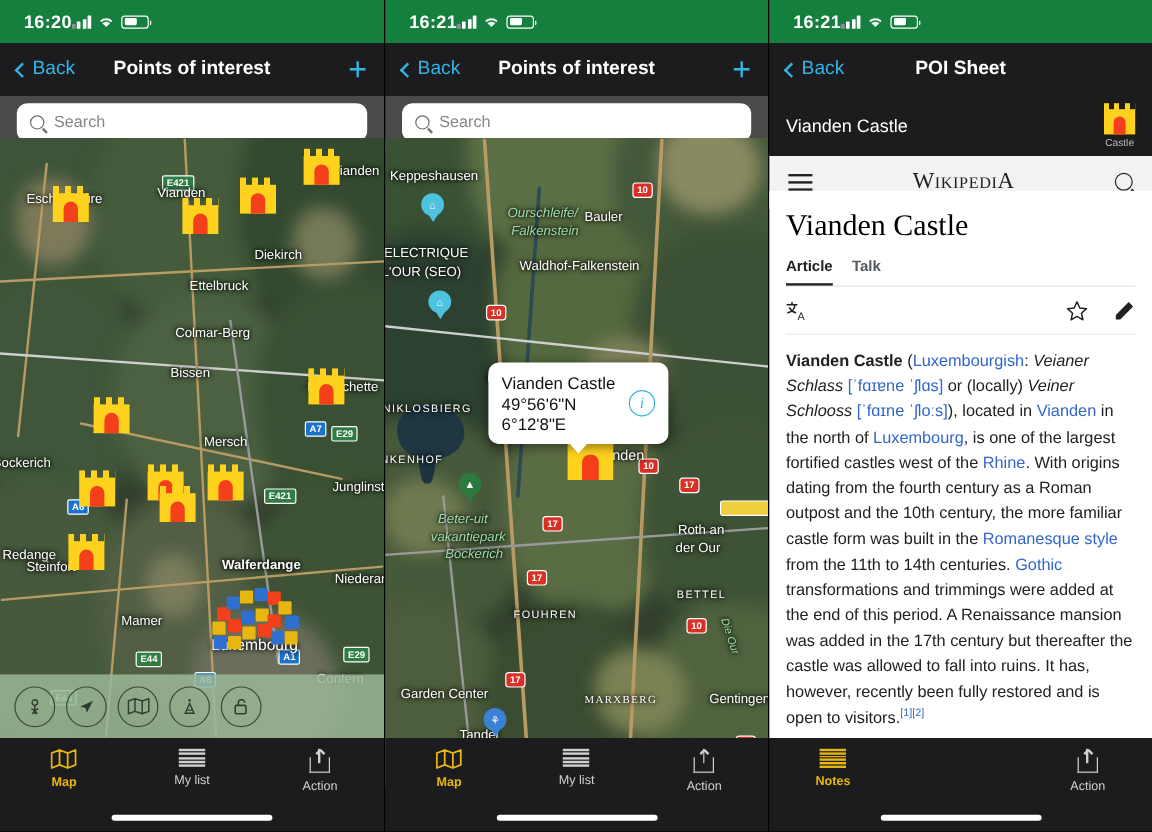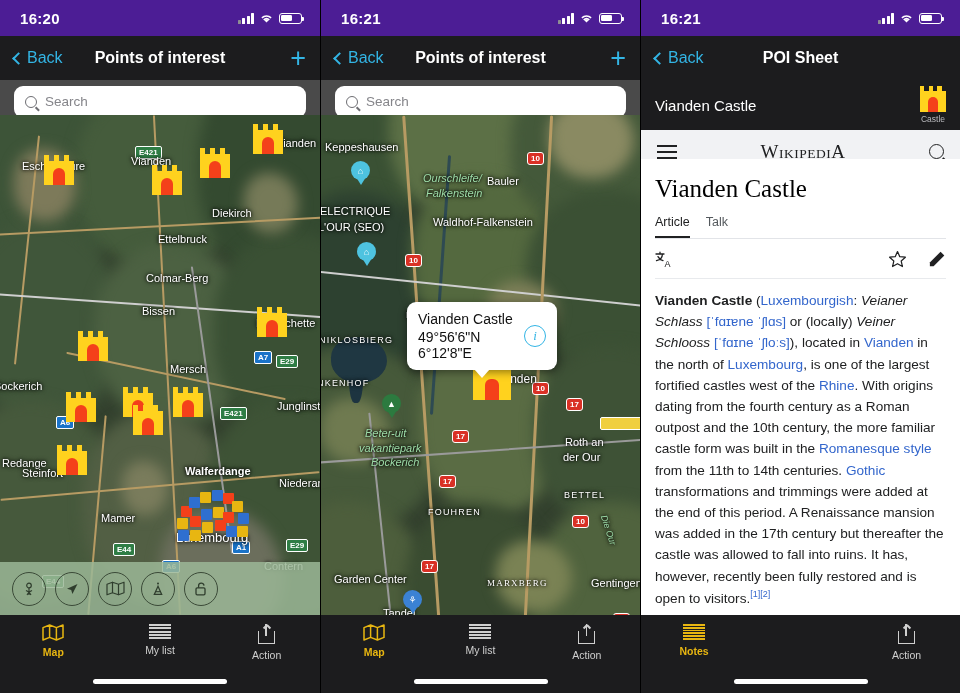--- a/index.html
+++ b/index.html
@@ -3,22 +3,22 @@
 <meta charset="utf-8">
 <style>
   * { box-sizing: border-box; margin:0; padding:0; }
   html,body { width:960px; height:693px; background:#000; overflow:hidden;
     font-family:"Liberation Sans", sans-serif; }
   .screens { display:flex; width:960px; height:693px; }
   .phone { width:320px; height:693px; position:relative; background:#1c1c1e; overflow:hidden; }
   .phone + .phone { border-left:1px solid #000; }
 
   
-  .statusbar { height:36px; background:#4c1d95; display:flex; align-items:center;
-    justify-content:space-between; padding:0 18px 0 20px; color:#fff; }
+  .statusbar { height:36px; background:#15803d; display:flex; align-items:center;
+    justify-content:flex-start; padding:0 18px 0 20px; color:#fff; }
   .clock { font-size:15px; font-weight:bold; letter-spacing:.3px; }
   .status-icons { display:flex; align-items:center; gap:5px; }
   .bars { display:flex; align-items:flex-end; gap:1.5px; height:11px; }
   .bars i { width:3px; background:#fff; border-radius:.5px; display:block; }
   .bars i:nth-child(1){height:4px;background:#8e8e93;}
   .bars i:nth-child(2){height:6px;}
   .bars i:nth-child(3){height:8px;}
   .bars i:nth-child(4){height:11px;}
   .batt { width:23px; height:11px; border:1.2px solid #fff; border-radius:3px;
     position:relative; padding:1.3px; }
@@ -155,21 +155,21 @@
   .wsearch { width:15px; height:15px; border:1.8px solid #202122; border-radius:50%;
     position:relative; }
   .wsearch::after{content:"";position:absolute;right:-5px;bottom:-3px;width:6px;height:1.8px;
     background:#202122;transform:rotate(45deg);}
 
   .wiki { position:absolute; top:159px; left:0; right:0; bottom:78px; background:#fff;
     overflow:hidden; padding:0 14px; }
   .wtitle { font-family:"Liberation Serif", serif; font-size:25px; color:#000;
     padding:16px 0 12px; }
   .wtabs { display:flex; gap:16px; border-bottom:1px solid #e2e4e8; }
-  .wtab { font-size:12.5px; font-weight:normal; color:#54595d; padding-bottom:7px; }
+  .wtab { font-size:12.5px; font-weight:bold; color:#54595d; padding-bottom:7px; }
   .wtab.active { color:#202122; border-bottom:2.5px solid #202122; }
   .wtools { display:flex; align-items:center; justify-content:space-between;
     padding:11px 0 9px; border-bottom:1px solid #e8eaed; }
   .wtools .rt { display:flex; align-items:center; gap:20px; }
   .wbody { font-size:13.6px; line-height:1.56; color:#202122; padding-top:11px;
     text-align:left; }
   .wbody a { color:#3366cc; text-decoration:none; }
   .wbody i { font-style:italic; }
   .wbody b { font-weight:bold; }
   .wbody sup { font-size:9px; color:#3366cc; vertical-align:super; }

